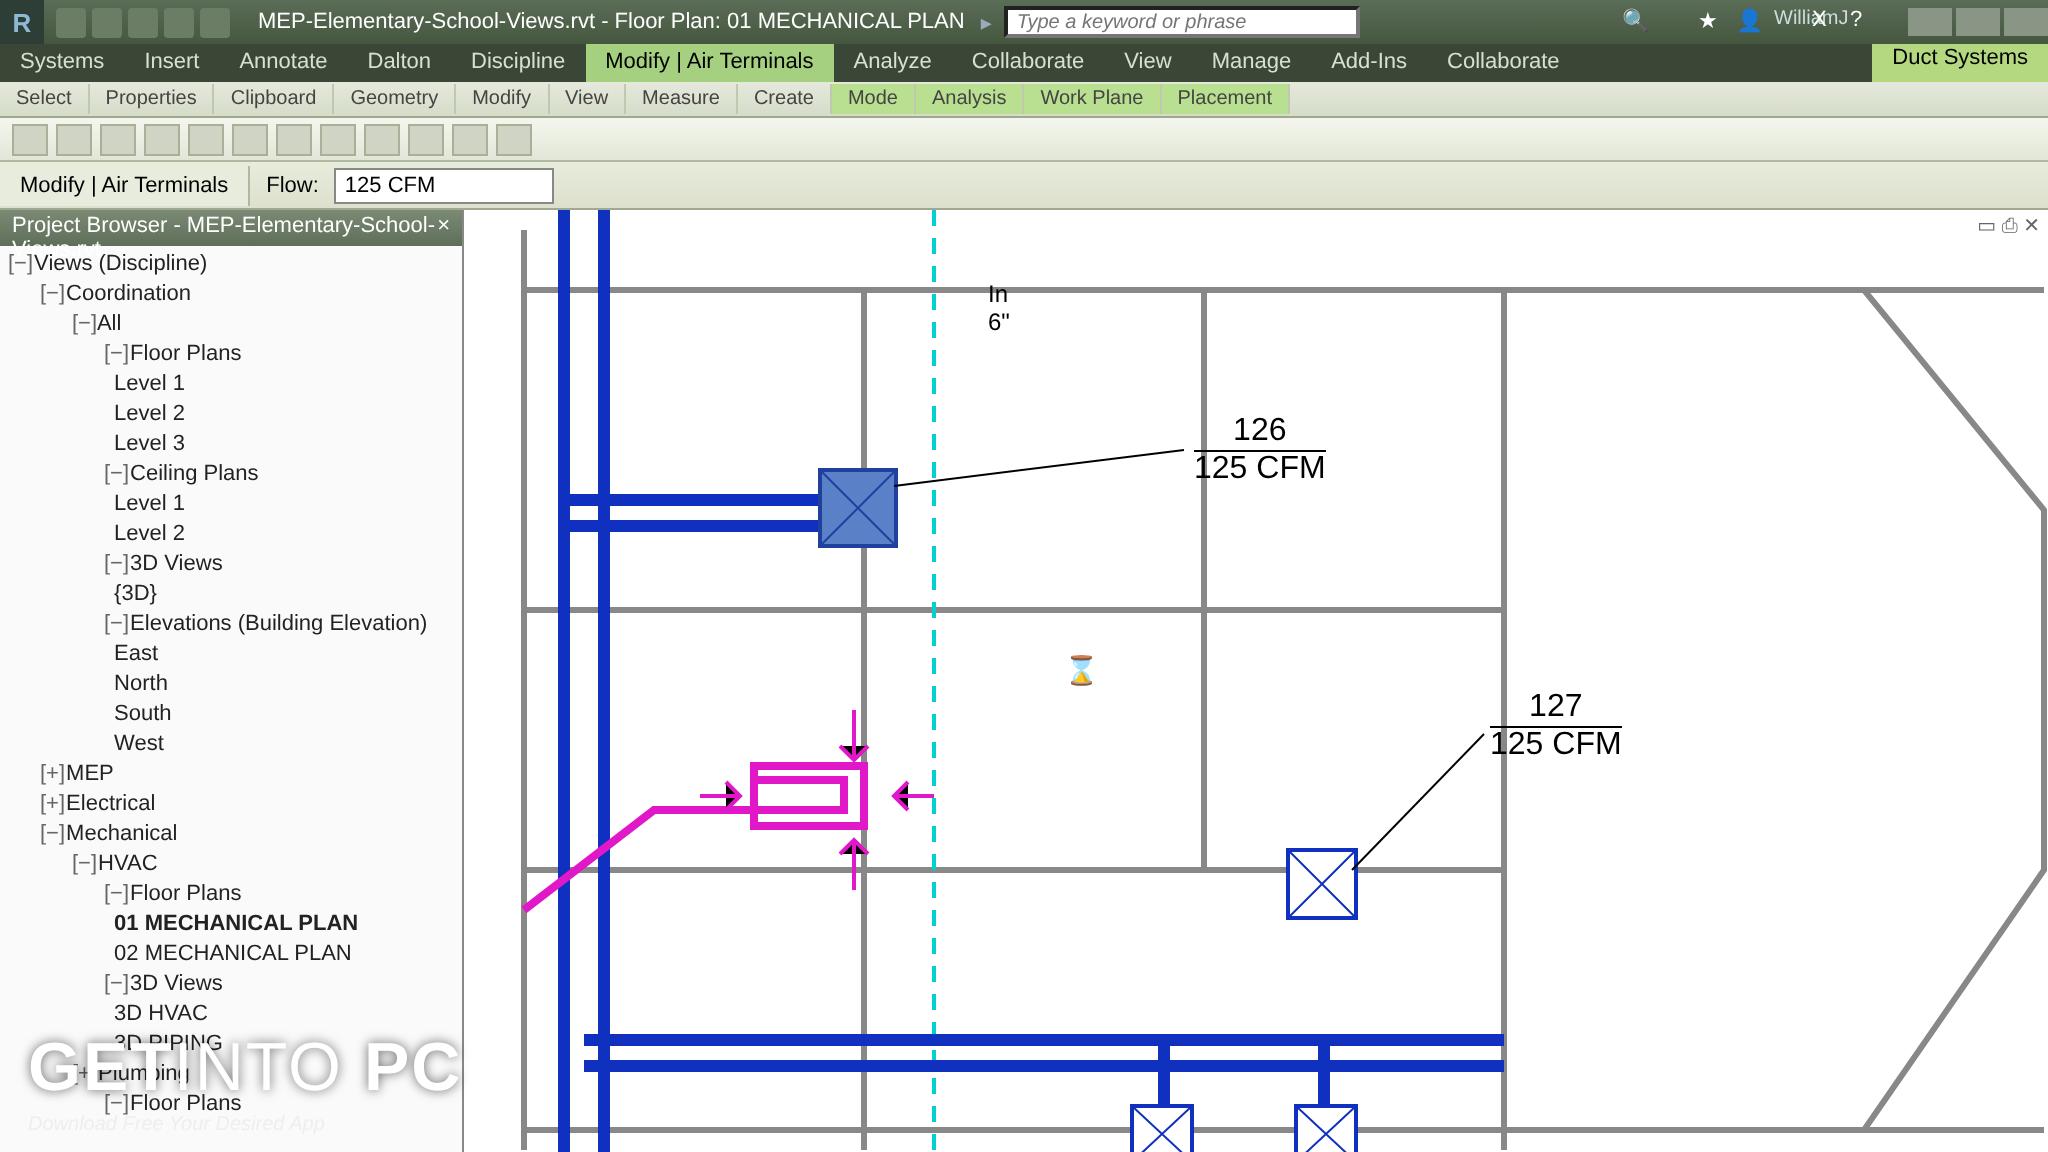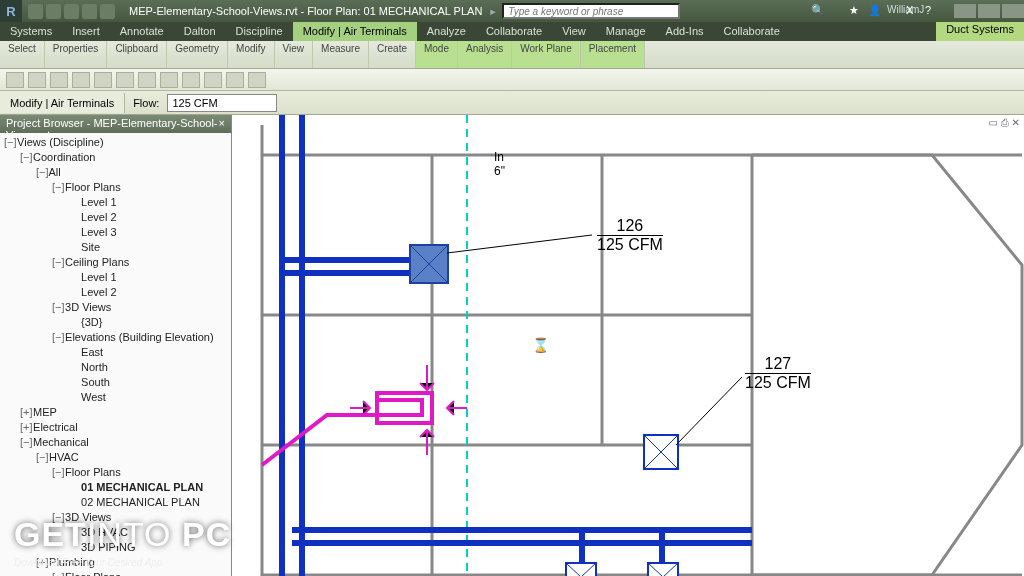--- a/index.html
+++ b/index.html
@@ -19,21 +19,21 @@
 .titlebar .winbtns { display:flex; gap:2px; margin-left:8px; }
 .titlebar .winbtns span { width:22px; height:14px; background:#8a9685; }
 
 
 .ribbon-tabs { height:19px; background:#3a4737; display:flex; align-items:stretch; font-size:11px; }
 .ribbon-tabs .tab { padding:3px 10px; color:#d8e0d4; cursor:pointer; }
 .ribbon-tabs .tab.active { background:#a4d080; color:#000; }
 .ribbon-tabs .ductsys { margin-left:auto; background:#b4d880; color:#000; padding:1px 10px; }
 
 
-.ribbon-panels { height:28px; background:linear-gradient(#e5e9dc,#d5dcc8); display:flex; font-size:10px; border-bottom:1px solid #a0a890; }
+.ribbon-panels { height:18px; background:linear-gradient(#e5e9dc,#d5dcc8); display:flex; font-size:10px; border-bottom:1px solid #a0a890;align-items:center; }
 .ribbon-panels span { padding:2px 8px; border-right:1px solid #c0c8b0; color:#444; }
 .ribbon-panels span.green { background:#b8e090; }
 
 
 .tool-row { height:22px; background:linear-gradient(#f4f6ee,#e2e6d6); border-bottom:1px solid #b0b8a0; display:flex; align-items:center; padding:0 6px; gap:4px; }
 .tool-row span { width:18px; height:16px; background:#d0d4c4; border:1px solid #a8b098; }
 
 
 .opts { height:24px; background:linear-gradient(#e8ecdc,#dce0cc); border-bottom:1px solid #a0a890; display:flex; align-items:center; font-size:11px; }
 .opts .mlabel { padding:4px 10px; background:#e8ecdc; border-right:1px solid #b0b8a0; }
@@ -43,21 +43,21 @@
 
 .main { flex:1; display:flex; min-height:0; }
 
 
 .pbrowser { width:232px; background:#fafafa; border-right:1px solid #888; display:flex; flex-direction:column; font-size:11px; }
 .pb-title { height:18px; background:linear-gradient(#7a8a74,#5e6e58); color:#fff; padding:2px 6px; display:flex; justify-content:space-between; }
 .pb-title .x { cursor:pointer; }
 .tree { flex:1; overflow:auto; padding:2px 0; color:#222; }
 .tree .node { white-space:nowrap; padding:0 2px; line-height:15px; cursor:pointer; }
 .tree .i0{padding-left:4px}.tree .i1{padding-left:20px}.tree .i2{padding-left:36px}
-.tree .i3{padding-left:52px}.tree .i4{padding-left:68px}
+.tree .i3{padding-left:52px}.tree .i4{padding-left:44px}
 .tree .bold{font-weight:bold}
 .tree .tw{display:inline-block;width:10px;color:#666;}
 
 
 .canvas { flex:1; background:#fff; position:relative; overflow:hidden; }
 .canvas svg { position:absolute; top:0; left:0; }
 .canvas .ctrl-tr { position:absolute; top:2px; right:4px; font-size:10px; color:#666; }
 
 
 .annot { position:absolute; font-family:Arial; font-size:16px; color:#000; text-align:center; line-height:1.1; }
@@ -159,21 +159,20 @@
         <span class="x">×</span>
       </div>
       <div class="tree" id="tree">
           <div class="node i0"><span class="tw">[−]</span> Views (Discipline)</div>
           <div class="node i1"><span class="tw">[−]</span> Coordination</div>
           <div class="node i2"><span class="tw">[−]</span> All</div>
           <div class="node i3"><span class="tw">[−]</span> Floor Plans</div>
           <div class="node i4"><span class="tw"></span> Level 1</div>
           <div class="node i4"><span class="tw"></span> Level 2</div>
           <div class="node i4"><span class="tw"></span> Level 3</div>
-          <div class="node i4"><span class="tw"></span> Site</div>
           <div class="node i3"><span class="tw">[−]</span> Ceiling Plans</div>
           <div class="node i4"><span class="tw"></span> Level 1</div>
           <div class="node i4"><span class="tw"></span> Level 2</div>
           <div class="node i3"><span class="tw">[−]</span> 3D Views</div>
           <div class="node i4"><span class="tw"></span> {3D}</div>
           <div class="node i3"><span class="tw">[−]</span> Elevations (Building Elevation)</div>
           <div class="node i4"><span class="tw"></span> East</div>
           <div class="node i4"><span class="tw"></span> North</div>
           <div class="node i4"><span class="tw"></span> South</div>
           <div class="node i4"><span class="tw"></span> West</div>

